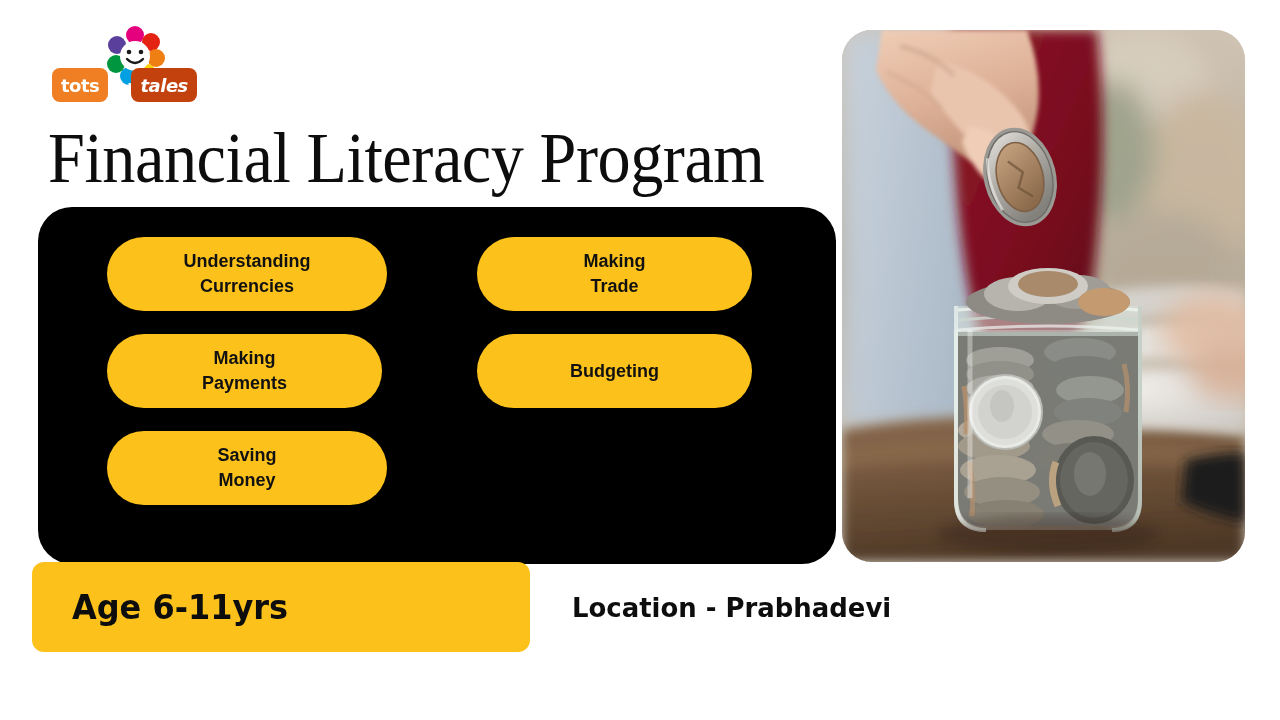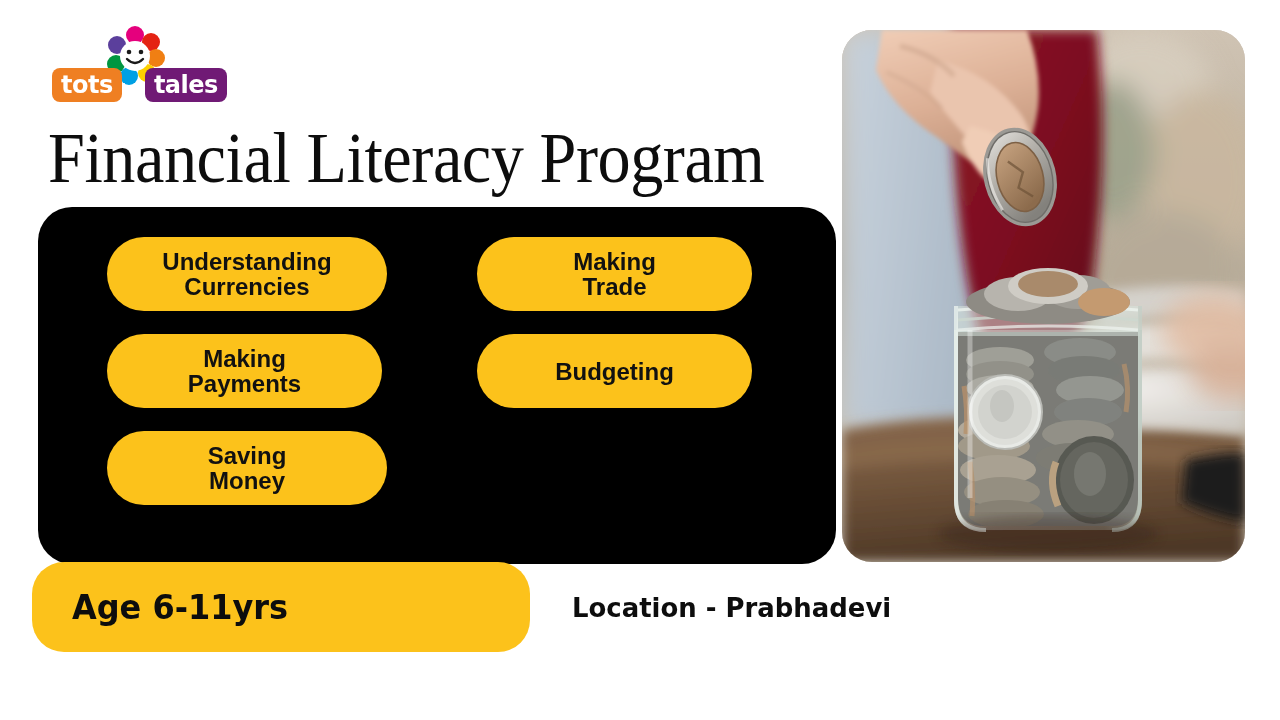--- a/index.html
+++ b/index.html
@@ -49,28 +49,28 @@
     align-items: center;
   }
   .logo-chip {
     height: 34px;
     border-radius: 8px;
     display: flex;
     align-items: center;
     justify-content: center;
     color: #ffffff;
     font-weight: bold;
-    font-size: 24px;
+    font-size: 18px;
     letter-spacing: -0.5px;
     font-family: "DejaVu Sans", sans-serif;
     padding: 0 9px;
     box-sizing: border-box;
   }
   .logo-chip-tots { background: #ef7f22; }
-  .logo-chip-tales { background: #701a75; }
+  .logo-chip-tales { background: #c2410c; font-style: italic; }
   .logo-n {
     color: #ffffff;
     font-weight: bold;
     font-size: 19px;
     font-family: "DejaVu Sans", sans-serif;
     padding: 0 2px;
     position: relative;
     z-index: 2;
     margin: 0 -3px;
     align-self: flex-end;
@@ -118,37 +118,37 @@
     height: 74px;
     background: #FCC21B;
     border-radius: 37px;
     display: flex;
     align-items: center;
     justify-content: center;
     text-align: center;
     color: #111111;
     font-family: "Liberation Sans", sans-serif;
     font-weight: bold;
-    font-size: 24px;
+    font-size: 18px;
     line-height: 25px;
     box-sizing: border-box;
     padding: 0 14px;
     white-space: pre-line;
   }
   .pill-col-right { width: 275px; text-align: center; }
 
   
   .agebar {
     position: absolute;
     left: 32px;
     top: 562px;
     width: 498px;
     height: 90px;
     background: #FCC21B;
-    border-radius: 32px;
+    border-radius: 12px;
     display: flex;
     align-items: center;
   }
   .agebar-text {
     margin-left: 40px;
     font-family: "DejaVu Sans", sans-serif;
     font-weight: bold;
     font-size: 34px;
     color: #0d0d0d;
     letter-spacing: 0px;

